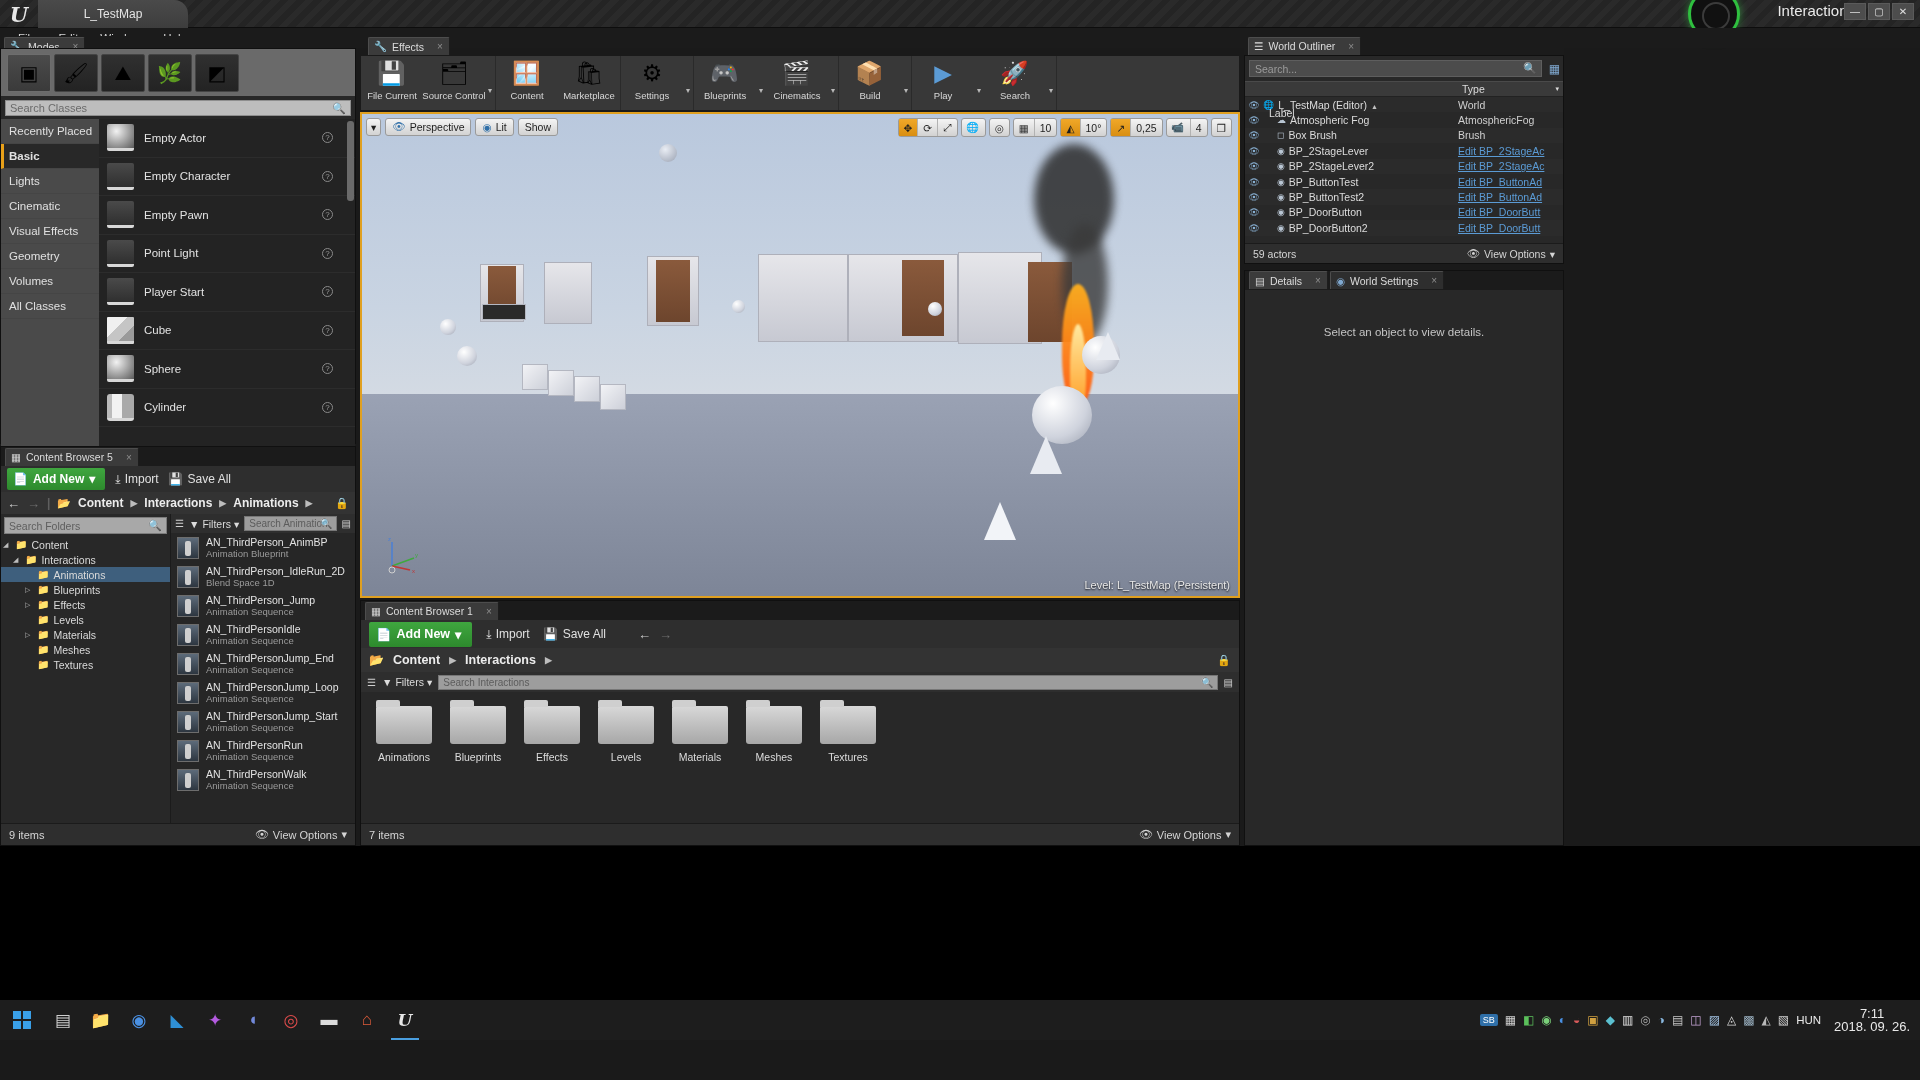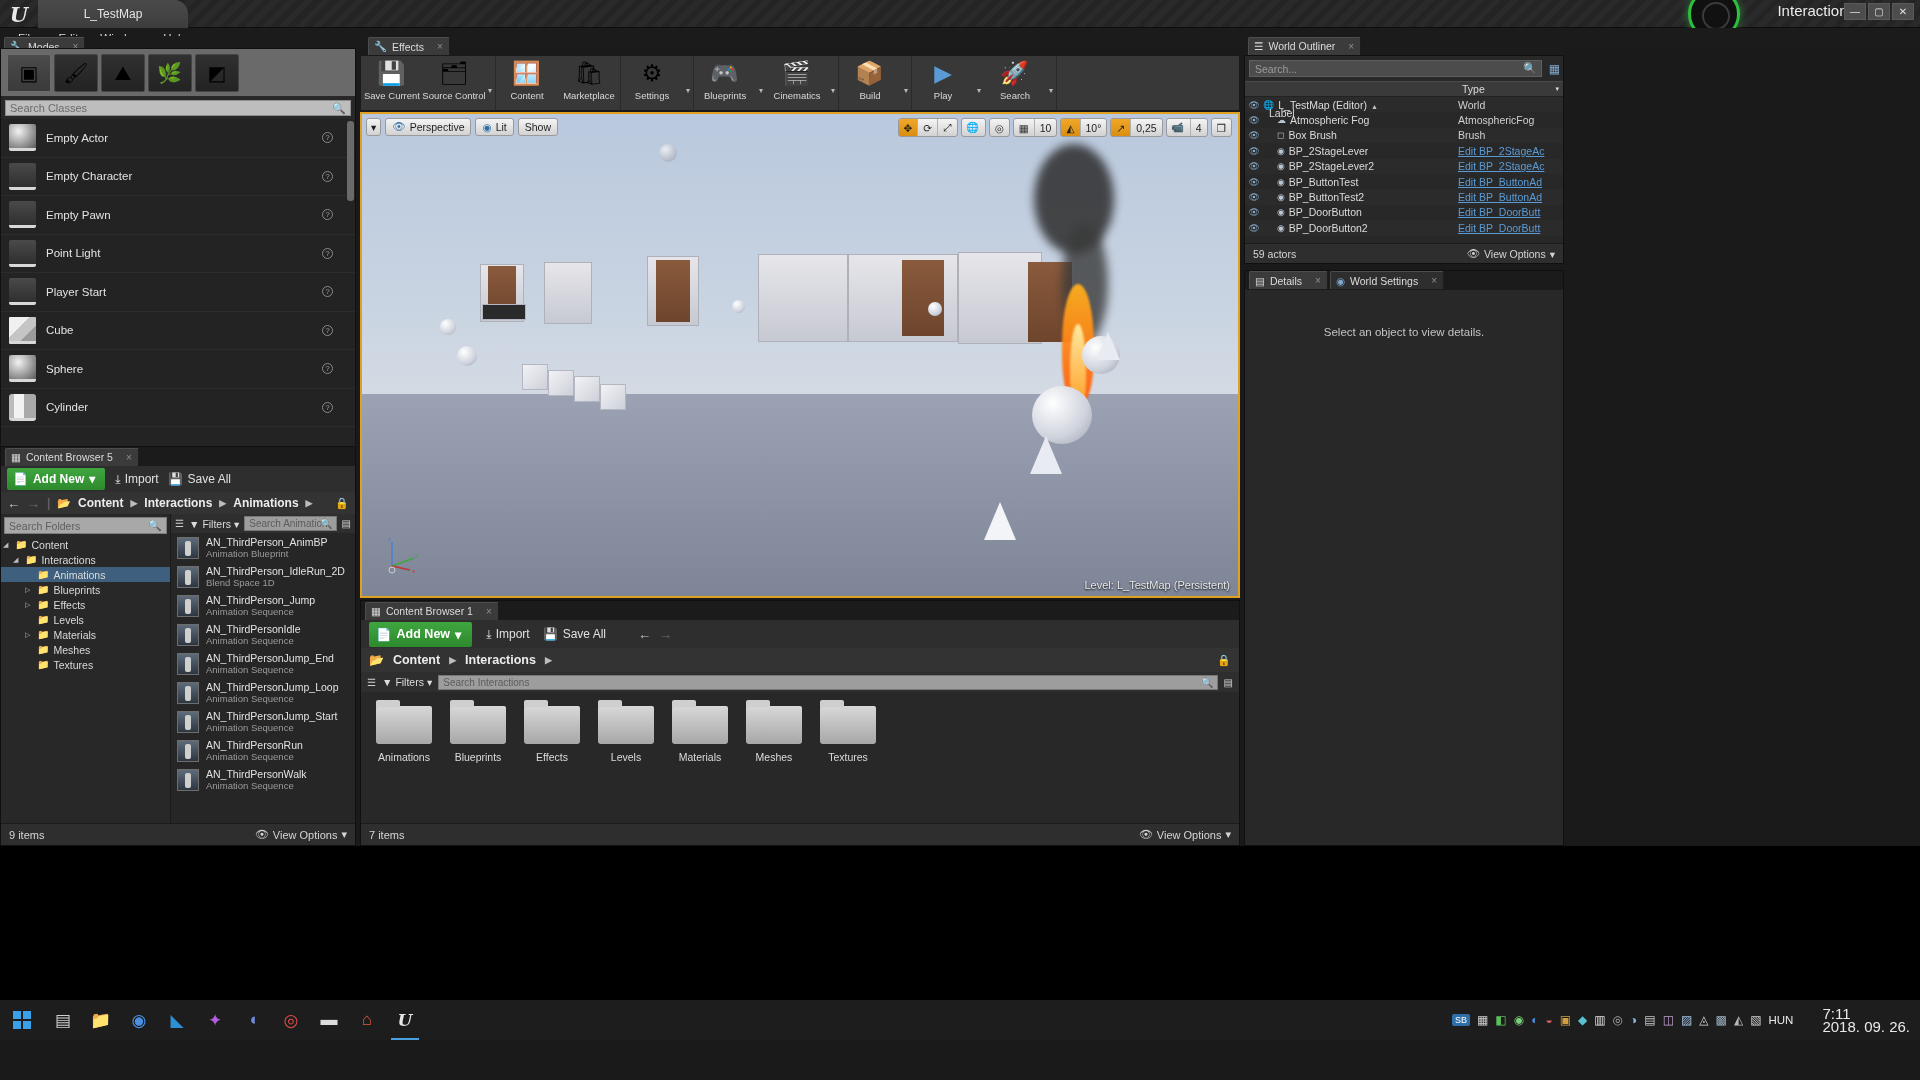--- a/index.html
+++ b/index.html
@@ -289,21 +289,21 @@
   .start-grid { width:18px; height:18px; display:grid; grid-template-columns:1fr 1fr; grid-template-rows:1fr 1fr; gap:2px; }
   .start-grid i { background:#3aa0e8; display:block; }
   .tb-app {
     width:38px; height:40px; display:flex; align-items:center; justify-content:center;
     font-size:17px; position:relative;
   }
   .tb-app.act:after { content:""; position:absolute; bottom:0; left:5px; right:5px; height:2px; background:#4a9fe0; }
   .tray { margin-left:auto; display:flex; align-items:center; gap:7px; padding-right:10px; }
   .tray-ico { font-size:12px; color:#cfcfcf; }
   .tray-badge { background:#2f6fa8; color:#fff; font-size:9px; padding:1px 3px; border-radius:2px; }
-  .clock { color:#e9e9e9; font-size:15px; text-align:left; line-height:13px;margin-left:16px; }
+  .clock { color:#e9e9e9; font-size:13px; text-align:center; line-height:13px; }
   .lang { color:#e9e9e9; font-size:11.5px; margin-right:6px; }
 </style>
 </head>
 <body>
 
 <div id="app">
 
   <div class="titlebar">
     <div class="ue-logo">U</div>
     <div class="maptab">
@@ -348,20 +348,30 @@
       </div>
       <div class="mode-btn">
         <span>◩</span>
       </div>
     </div>
     <div class="search-classes">
       <span>Search Classes</span>
       <span class="mag">🔍</span>
     </div>
     <div class="modes-body">
+      <div class="cat-list">
+        <div class="cat">Recently Placed</div>
+        <div class="cat active">Basic</div>
+        <div class="cat">Lights</div>
+        <div class="cat">Cinematic</div>
+        <div class="cat">Visual Effects</div>
+        <div class="cat">Geometry</div>
+        <div class="cat">Volumes</div>
+        <div class="cat">All Classes</div>
+      </div>
       <div class="asset-list">
         <div class="asset-row">
           <div class="asset-thumb"></div>
           <div class="asset-name">Empty Actor</div>
           <div class="qmark">?</div>
         </div>
         <div class="asset-row">
           <div class="asset-thumb dark"></div>
           <div class="asset-name">Empty Character</div>
           <div class="qmark">?</div>
@@ -406,21 +416,21 @@
       <div class="panel-tab">
         <span>🔧</span>
         <span>Effects</span>
         <span class="tab-x">×</span>
       </div>
     </div>
     <div class="tb-row">
       <div class="tb-group">
         <div class="tb-item">
           <span class="tb-ico">💾</span>
-          <span class="tb-lab">Save Current</span>
+          <span class="tb-lab">File Current</span>
         </div>
         <div class="tb-item">
           <span class="tb-ico">🗂</span>
           <span class="tb-lab">Source Control</span>
         </div>
         <div class="tb-caret">▾</div>
       </div>
       <div class="tb-group">
         <div class="tb-item">
           <span class="tb-ico">🪟</span>

